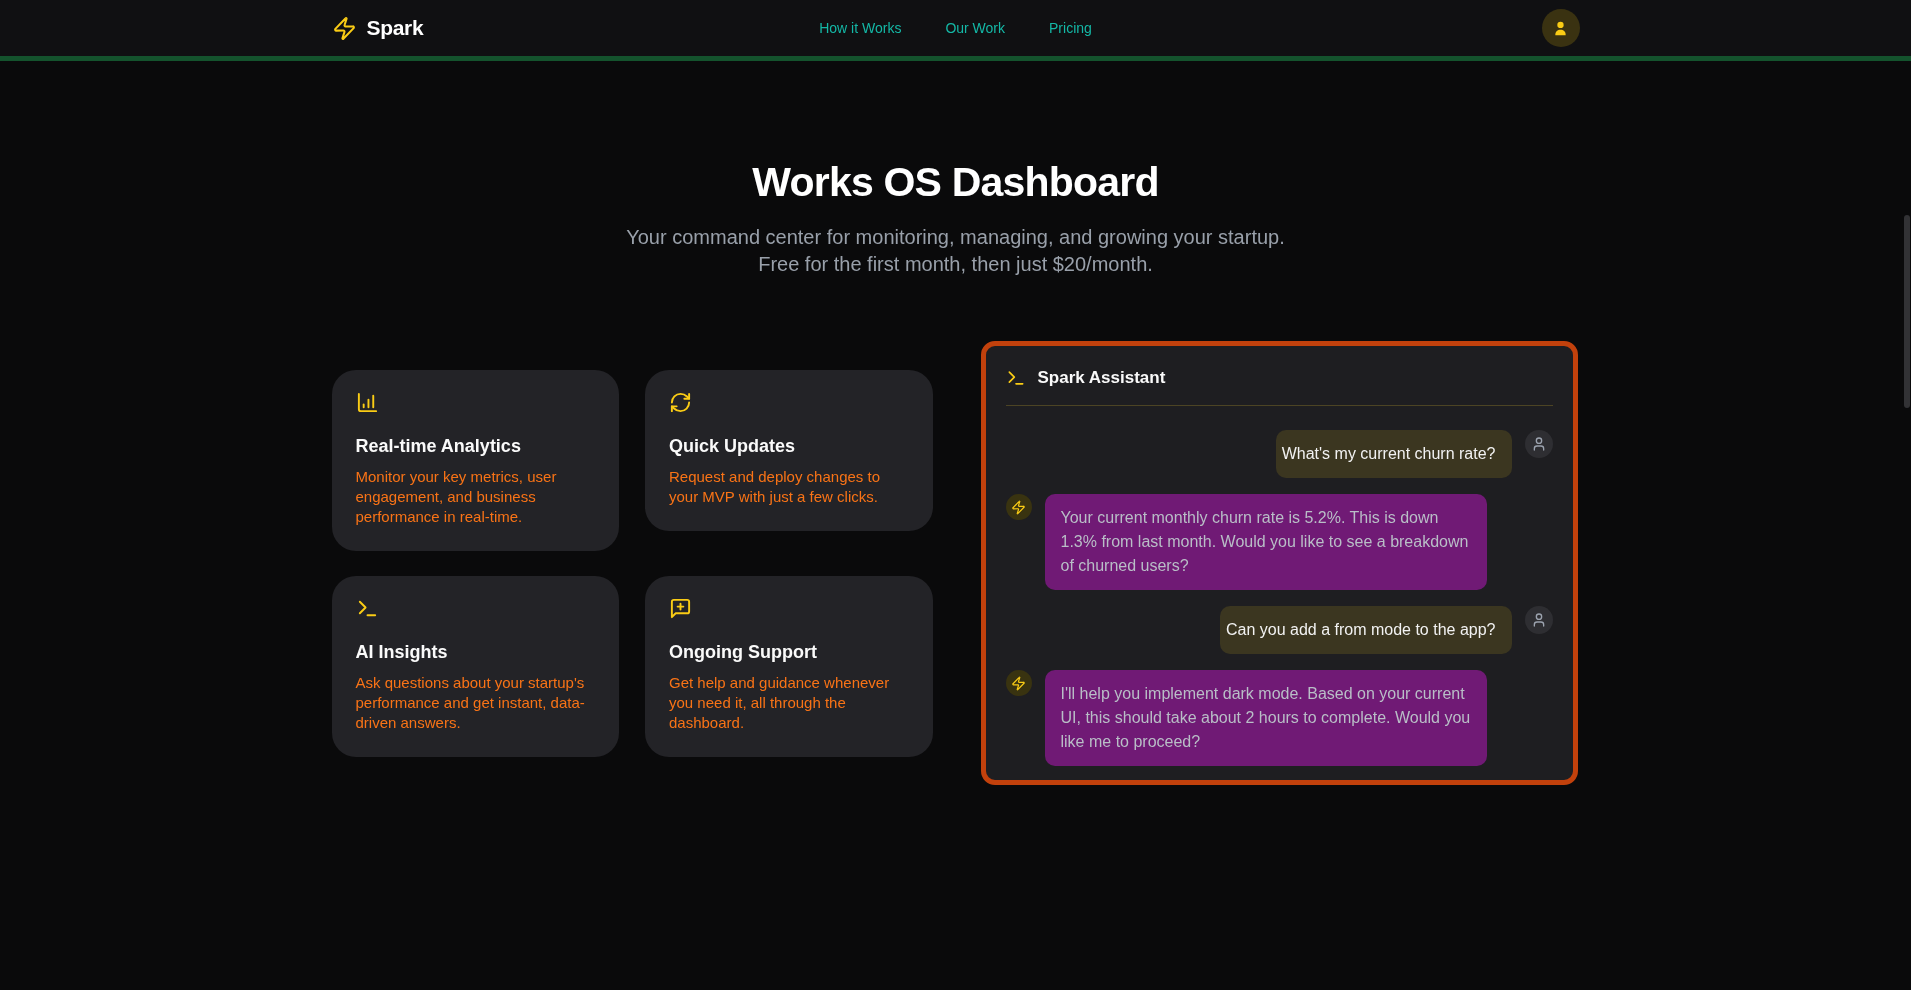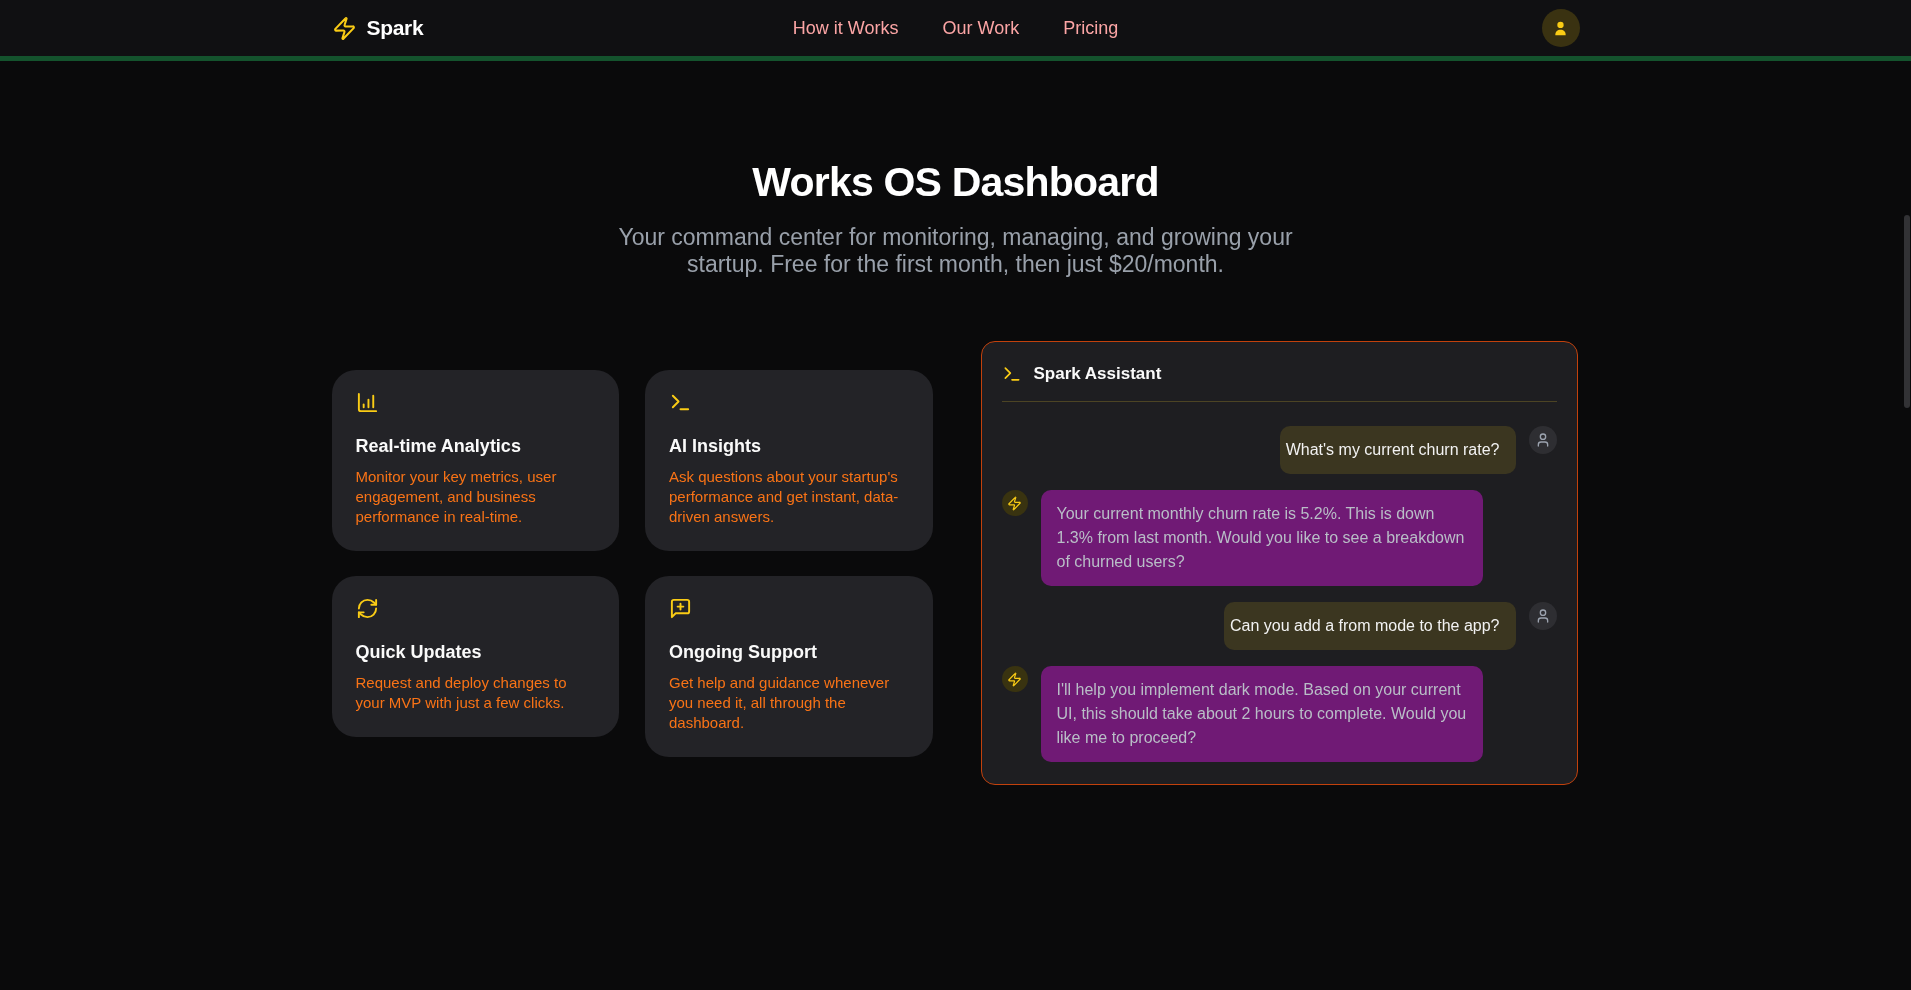--- a/index.html
+++ b/index.html
@@ -34,22 +34,22 @@
   .logo svg { width: 25px; height: 25px; color: #facc15; }
   .logo-text { font-size: 21px; font-weight: bold; color: #ffffff; letter-spacing: -0.3px; }
   nav {
     position: absolute;
     left: 50%; top: 50%;
     transform: translate(-50%, -50%);
     display: flex;
     gap: 44px;
   }
   nav a {
-    color: #fca5a5;
-    font-size: 18px;
+    color: #14b8a6;
+    font-size: 14px;
     text-decoration: none;
     cursor: pointer;
     white-space: nowrap;
   }
   .avatar-btn {
     margin-left: auto;
     width: 38px; height: 38px;
     border-radius: 50%;
     background: #3a3211;
     border: none;
@@ -66,21 +66,21 @@
   .hero h1 {
     font-size: 41px;
     font-weight: bold;
     color: #ffffff;
     letter-spacing: -0.8px;
     line-height: 48px;
   }
   .hero-subtitle {
     margin: 18px auto 0;
     width: 700px;
-    font-size: 23px;
+    font-size: 20px;
     line-height: 27px;
     color: #99a0aa;
     text-align: center;
   }
 
   
   .main-row {
     display: flex;
     align-items: center;
     gap: 48px;
@@ -116,21 +116,21 @@
     line-height: 20px;
     color: #f97316;
   }
 
   
   .chat-panel {
     width: 597px;
     flex: 0 0 597px;
     height: 444px;
     background: #1e1e21;
-    border: 1px solid #c2410c;
+    border: 5px solid #c2410c;
     border-radius: 14px;
     overflow: hidden;
   }
   .chat-header {
     display: flex;
     align-items: center;
     gap: 12px;
     padding: 22px 20px 17px 20px;
   }
   .chat-header svg { width: 20px; height: 20px; color: #facc15; }
@@ -216,36 +216,36 @@
           <path d="M8 17v-3"></path>
           <path d="M13 17V9"></path>
           <path d="M18 17V5"></path>
         </svg>
       <h3>Real-time Analytics</h3>
       <p>Monitor your key metrics, user engagement, and business performance in real-time.</p>
     </div>
 
     <div class="card">
       <svg class="card-icon" viewBox="0 0 24 24" fill="none" stroke="currentColor" stroke-width="2" stroke-linecap="round" stroke-linejoin="round">
-          <polyline points="4 17 10 11 4 5"></polyline>
-          <line x1="12" x2="20" y1="19" y2="19"></line>
-        </svg>
-      <h3>AI Insights</h3>
-      <p>Ask questions about your startup's performance and get instant, data-driven answers.</p>
-    </div>
-
-    <div class="card">
-      <svg class="card-icon" viewBox="0 0 24 24" fill="none" stroke="currentColor" stroke-width="2" stroke-linecap="round" stroke-linejoin="round">
           <path d="M3 12a9 9 0 0 1 9-9 9.75 9.75 0 0 1 6.74 2.74L21 8"></path>
           <path d="M21 3v5h-5"></path>
           <path d="M21 12a9 9 0 0 1-9 9 9.75 9.75 0 0 1-6.74-2.74L3 16"></path>
           <path d="M8 16H3v5"></path>
         </svg>
       <h3>Quick Updates</h3>
       <p>Request and deploy changes to your MVP with just a few clicks.</p>
+    </div>
+
+    <div class="card">
+      <svg class="card-icon" viewBox="0 0 24 24" fill="none" stroke="currentColor" stroke-width="2" stroke-linecap="round" stroke-linejoin="round">
+          <polyline points="4 17 10 11 4 5"></polyline>
+          <line x1="12" x2="20" y1="19" y2="19"></line>
+        </svg>
+      <h3>AI Insights</h3>
+      <p>Ask questions about your startup's performance and get instant, data-driven answers.</p>
     </div>
 
     <div class="card">
       <svg class="card-icon" viewBox="0 0 24 24" fill="none" stroke="currentColor" stroke-width="2" stroke-linecap="round" stroke-linejoin="round">
           <path d="M21 15a2 2 0 0 1-2 2H7l-4 4V5a2 2 0 0 1 2-2h14a2 2 0 0 1 2 2z"></path>
           <line x1="12" x2="12" y1="7" y2="13"></line>
           <line x1="9" x2="15" y1="10" y2="10"></line>
         </svg>
       <h3>Ongoing Support</h3>
       <p>Get help and guidance whenever you need it, all through the dashboard.</p>

